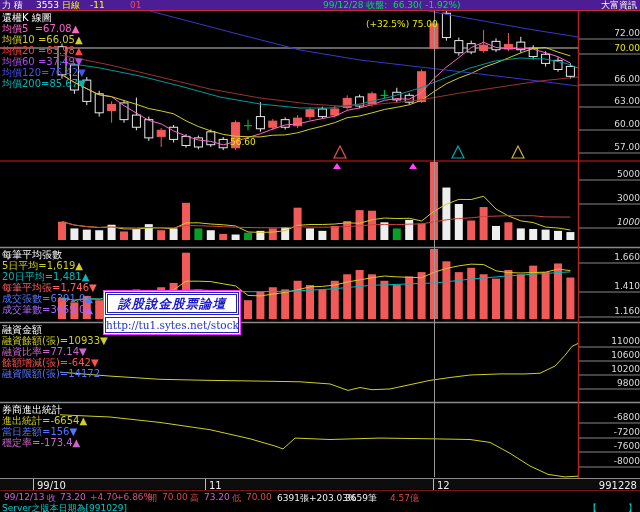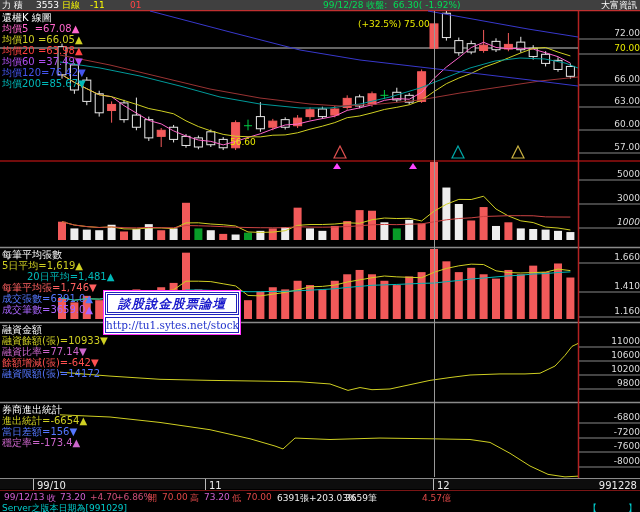--- a/index.html
+++ b/index.html
@@ -6,21 +6,21 @@
   body{width:640px;height:512px;background:#000;position:relative;overflow:hidden;
        font-family:"DejaVu Sans",sans-serif}
   #stage{position:absolute;left:0;top:0;width:640px;height:512px}
   #chart-svg{position:absolute;left:0;top:0;z-index:1}
   .txt{position:absolute;font-size:9px;line-height:11px;white-space:pre;z-index:2}
   .pane-title{color:#fff}
   .legend{position:absolute;z-index:2}
   .legend div{font-size:10px;line-height:11px;white-space:pre}
   .axis-label{position:absolute;left:580px;width:60px;text-align:right;
               font-size:9px;line-height:10px;color:#ddd;z-index:2}
-  #titlebar{position:absolute;left:0;top:0;width:640px;height:10px;background:#404040;z-index:3}
+  #titlebar{position:absolute;left:0;top:0;width:640px;height:10px;background:#4c1d95;z-index:3}
   #titlebar span{position:absolute;font-size:9px;line-height:10px;top:0;white-space:pre}
   #scale-row{position:absolute;left:0;top:478px;width:640px;height:11px;background:#0d0d0d;
              border-top:1px solid #8a8a8a;box-sizing:border-box;z-index:3}
   #scale-row .tick{position:absolute;top:0;width:1px;height:11px;background:#bbb}
   #scale-row span{position:absolute;top:1px;font-size:10px;color:#eee;white-space:pre}
   #status-row{position:absolute;left:0;top:490px;width:640px;height:11px;background:#000;
               border-top:1px solid #7a1515;box-sizing:border-box;z-index:3}
   #status-row span{position:absolute;top:1px;font-size:9px;white-space:pre}
   #server-row{position:absolute;left:0;top:502px;width:640px;height:10px;background:#000;z-index:3}
   #server-row span{position:absolute;top:0;font-size:9px;color:#00cccc;white-space:pre}
@@ -267,40 +267,40 @@
   <div class="legend-line" style="color: rgb(255, 102, 204);">均價5  =67.08▲</div>
       <div class="legend-line" style="color: rgb(207, 207, 34);">均價10 =66.05▲</div>
       <div class="legend-line" style="color: rgb(255, 64, 64);">均價20 =63.98▲</div>
       <div class="legend-line" style="color: rgb(176, 80, 240);">均價60 =37.49▼</div>
       <div class="legend-line" style="color: rgb(68, 85, 238);">均價120=76.42▼</div>
       <div class="legend-line" style="color: rgb(0, 184, 184);">均價200=85.67▼</div>
     </div>
   <div class="legend" id="leg-pt" style="left:2px;top:249px">
     <div class="pane-title">每筆平均張數</div>
   <div class="legend-line" style="color: rgb(207, 207, 34);">5日平均=1,619▲</div>
-      <div class="legend-line" style="color: rgb(0, 184, 184); margin-left: 25px;">20日平均=1,481▲</div>
+      <div class="legend-line" style="color: rgb(0, 184, 184);">20日平均=1,481▲</div>
       <div class="legend-line" style="color: rgb(255, 96, 96);">每筆平均張=1,746▼</div>
       <div class="legend-line" style="color: rgb(85, 119, 255);">成交張數=6391.0▲</div>
       <div class="legend-line" style="color: rgb(170, 102, 255);">成交筆數=3659.0▲</div>
     </div>
   <div class="legend" id="leg-mg" style="left:2px;top:324px">
     <div class="pane-title">融資金額</div>
   <div class="legend-line" style="color: rgb(207, 207, 34);">融資餘額(張)=10933▼</div>
       <div class="legend-line" style="color: rgb(204, 102, 204);">融資比率=77.14▼</div>
       <div class="legend-line" style="color: rgb(255, 80, 80);">餘額增減(張)=-642▼</div>
       <div class="legend-line" style="color: rgb(85, 119, 255);">融資限額(張)=14172</div>
     </div>
   <div class="legend" id="leg-bk" style="left:2px;top:404px">
     <div class="pane-title">券商進出統計</div>
   <div class="legend-line" style="color: rgb(207, 207, 34);">進出統計=-6654▲</div>
       <div class="legend-line" style="color: rgb(85, 119, 255);">當日差額=156▼</div>
       <div class="legend-line" style="color: rgb(204, 102, 204);">穩定率=-173.4▲</div>
     </div>
 
-  <div class="txt" style="left:358px;top:19px;color:#e8e800">(+32.5%) 75.00</div>
+  <div class="txt" style="left:366px;top:19px;color:#e8e800">(+32.5%) 75.00</div>
   <div class="txt" style="left:230px;top:137px;color:#e8e800">56.60</div>
 
   <div id="axis-labels">
       <div class="axis-label" style="top: 28px; color: rgb(221, 221, 221);">72.00</div>
       <div class="axis-label" style="top: 43px; color: rgb(232, 232, 0);">70.00</div>
       <div class="axis-label" style="top: 74px; color: rgb(221, 221, 221);">66.00</div>
       <div class="axis-label" style="top: 96px; color: rgb(221, 221, 221);">63.00</div>
       <div class="axis-label" style="top: 119px; color: rgb(221, 221, 221);">60.00</div>
       <div class="axis-label" style="top: 142px; color: rgb(221, 221, 221);">57.00</div>
       <div class="axis-label" style="top: 169px; color: rgb(221, 221, 221);">5000</div>
@@ -336,21 +336,21 @@
       <span style="left: 90px; color: rgb(208, 80, 122);">+4.70</span>
       <span style="left: 116px; color: rgb(208, 80, 122);">+6.86%</span>
       <span style="left: 148px; color: rgb(224, 72, 72);">開</span>
       <span style="left: 162px; color: rgb(224, 72, 72);">70.00</span>
       <span style="left: 190px; color: rgb(224, 72, 72);">高</span>
       <span style="left: 204px; color: rgb(208, 96, 208);">73.20</span>
       <span style="left: 232px; color: rgb(224, 72, 72);">低</span>
       <span style="left: 246px; color: rgb(224, 72, 72);">70.00</span>
       <span style="left: 277px; color: rgb(238, 238, 238);">6391張+203.03%</span>
       <span style="left: 345px; color: rgb(238, 238, 238);">3659筆</span>
-      <span style="left: 390px; color: rgb(224, 72, 72); margin-left: 32px;">4.57億</span>
+      <span style="left: 390px; color: rgb(224, 72, 72);">4.57億</span>
     </div>
 
   <div id="server-row">
     <span style="left:2px">Server之版本日期為[991029]</span>
     <span style="left:588px">【</span>
     <span style="left:628px">】</span>
   </div>
 
   <div id="watermark">
     <div id="wm-title">談股說金股票論壇</div>

